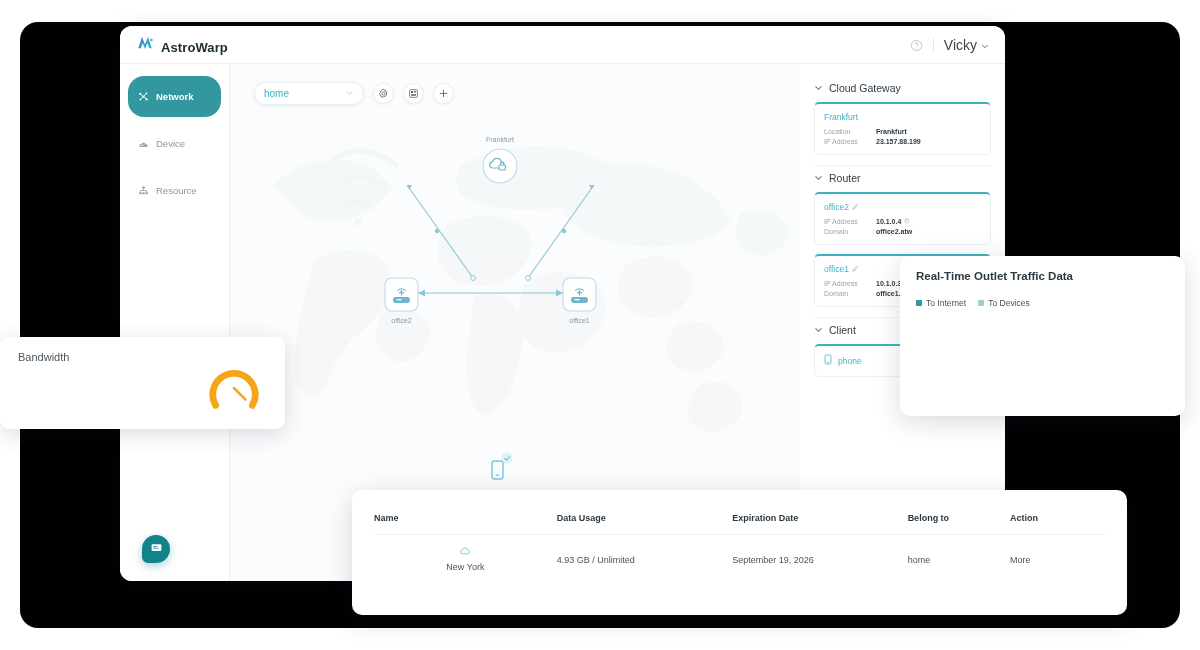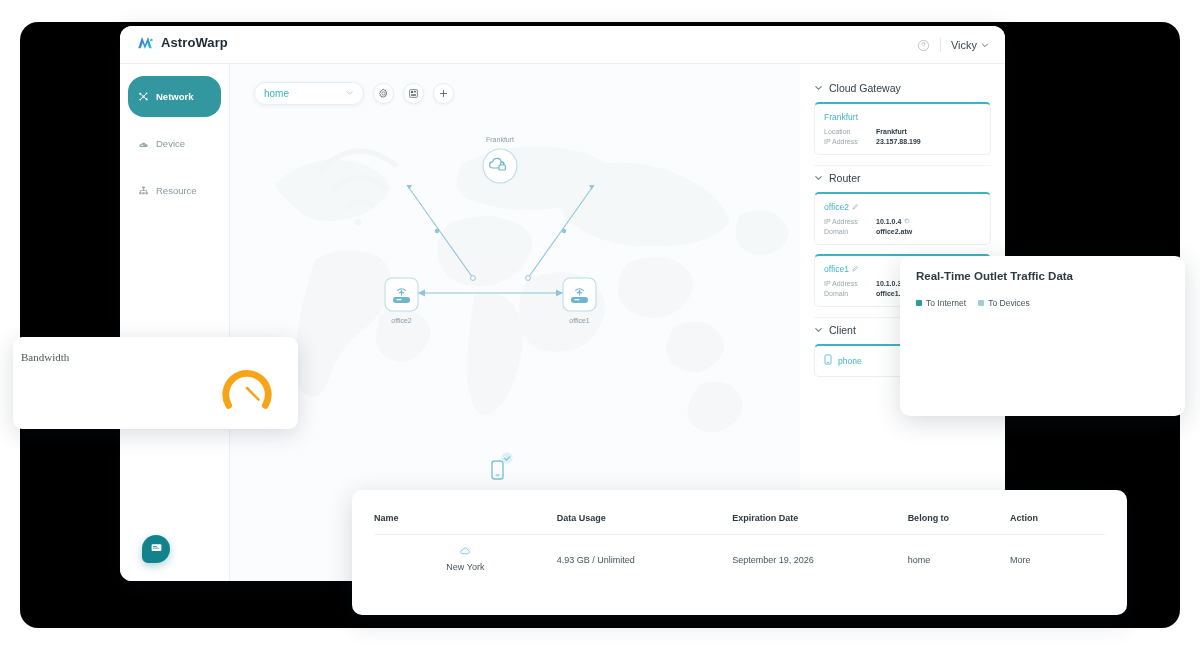--- a/index.html
+++ b/index.html
@@ -25,26 +25,26 @@
     box-shadow:0 6px 26px rgba(20,30,50,.18);
     overflow:hidden;
   }
 
   
   .topbar {
     position:absolute; left:0; top:0; width:100%; height:38px;
     background:#ffffff; border-bottom:1px solid #edf0f2;
     display:flex; align-items:center;
   }
-  .brand { display:flex; align-items:flex-start; gap:7px; padding-left:16px; }
+  .brand { display:flex; align-items:flex-end; gap:7px; padding-left:16px; }
   .brand-name { font-size:13px; font-weight:700; color:#1d2b33; letter-spacing:.1px; }
   .topbar-right { margin-left:auto; display:flex; align-items:center; gap:10px; padding-right:16px; }
   .help-ic { width:13px; height:13px; opacity:.55; }
   .divider-v { width:1px; height:14px; background:#e3e7ea; }
-  .user-menu { display:flex; align-items:center; gap:4px; font-size:11px; color:#3a4750; cursor:pointer; }
+  .user-menu { display:flex; align-items:center; gap:4px; font-size:14px; color:#3a4750; cursor:pointer; }
 
   
   .sidebar {
     position:absolute; left:0; top:38px; width:110px; bottom:0;
     background:#ffffff; border-right:1px solid #eef1f3;
     padding-top:12px;
   }
   .nav-item {
     display:flex; align-items:center; gap:7px;
     margin:0 8px 6px 8px; padding:15px 10px; border-radius:16px;
@@ -97,25 +97,24 @@
   .card-title { font-size:8.5px; color:#3fb3c4; margin-bottom:6px; display:flex; align-items:center; gap:3px; }
   .kv { display:flex; font-size:7px; margin-top:3px; }
   .kv .k { width:52px; color:#9aa5ac; }
   .kv .v { color:#2e3a42; font-weight:700; display:flex; align-items:center; gap:3px; }
   .sec-sep { height:1px; background:#f0f2f4; margin:10px 0 4px 0; }
   .client-row { display:flex; align-items:center; gap:6px; font-size:8.5px; color:#3fb3c4; }
   .client-acts { margin-left:auto; display:flex; gap:5px; opacity:.4; }
 
   
   .bw-card {
-    position:absolute; left:13px; top:337px; width:285px; height:92px;
+    position:absolute; left:0; top:337px; width:285px; height:92px;
     background:#ffffff; border-radius:9px;
     box-shadow:0 5px 22px rgba(25,40,60,.16);
-    padding:14px 8px;
-    font-family:Liberation Serif, serif;
+    padding:14px 18px;
   }
   .bw-title { font-size:11px; color:#4a565e; }
   .bw-row { display:flex; align-items:baseline; margin-top:10px; }
   .bw-num { font-size:27px; color:#2b3640; font-weight:400; letter-spacing:-.5px; }
   .bw-unit { font-size:11px; color:#5c686f; margin-left:8px; }
   .bw-gauge { position:absolute; right:22px; top:22px; }
 
   
   .traffic-card {
     position:absolute; left:900px; top:256px; width:285px; height:160px;

